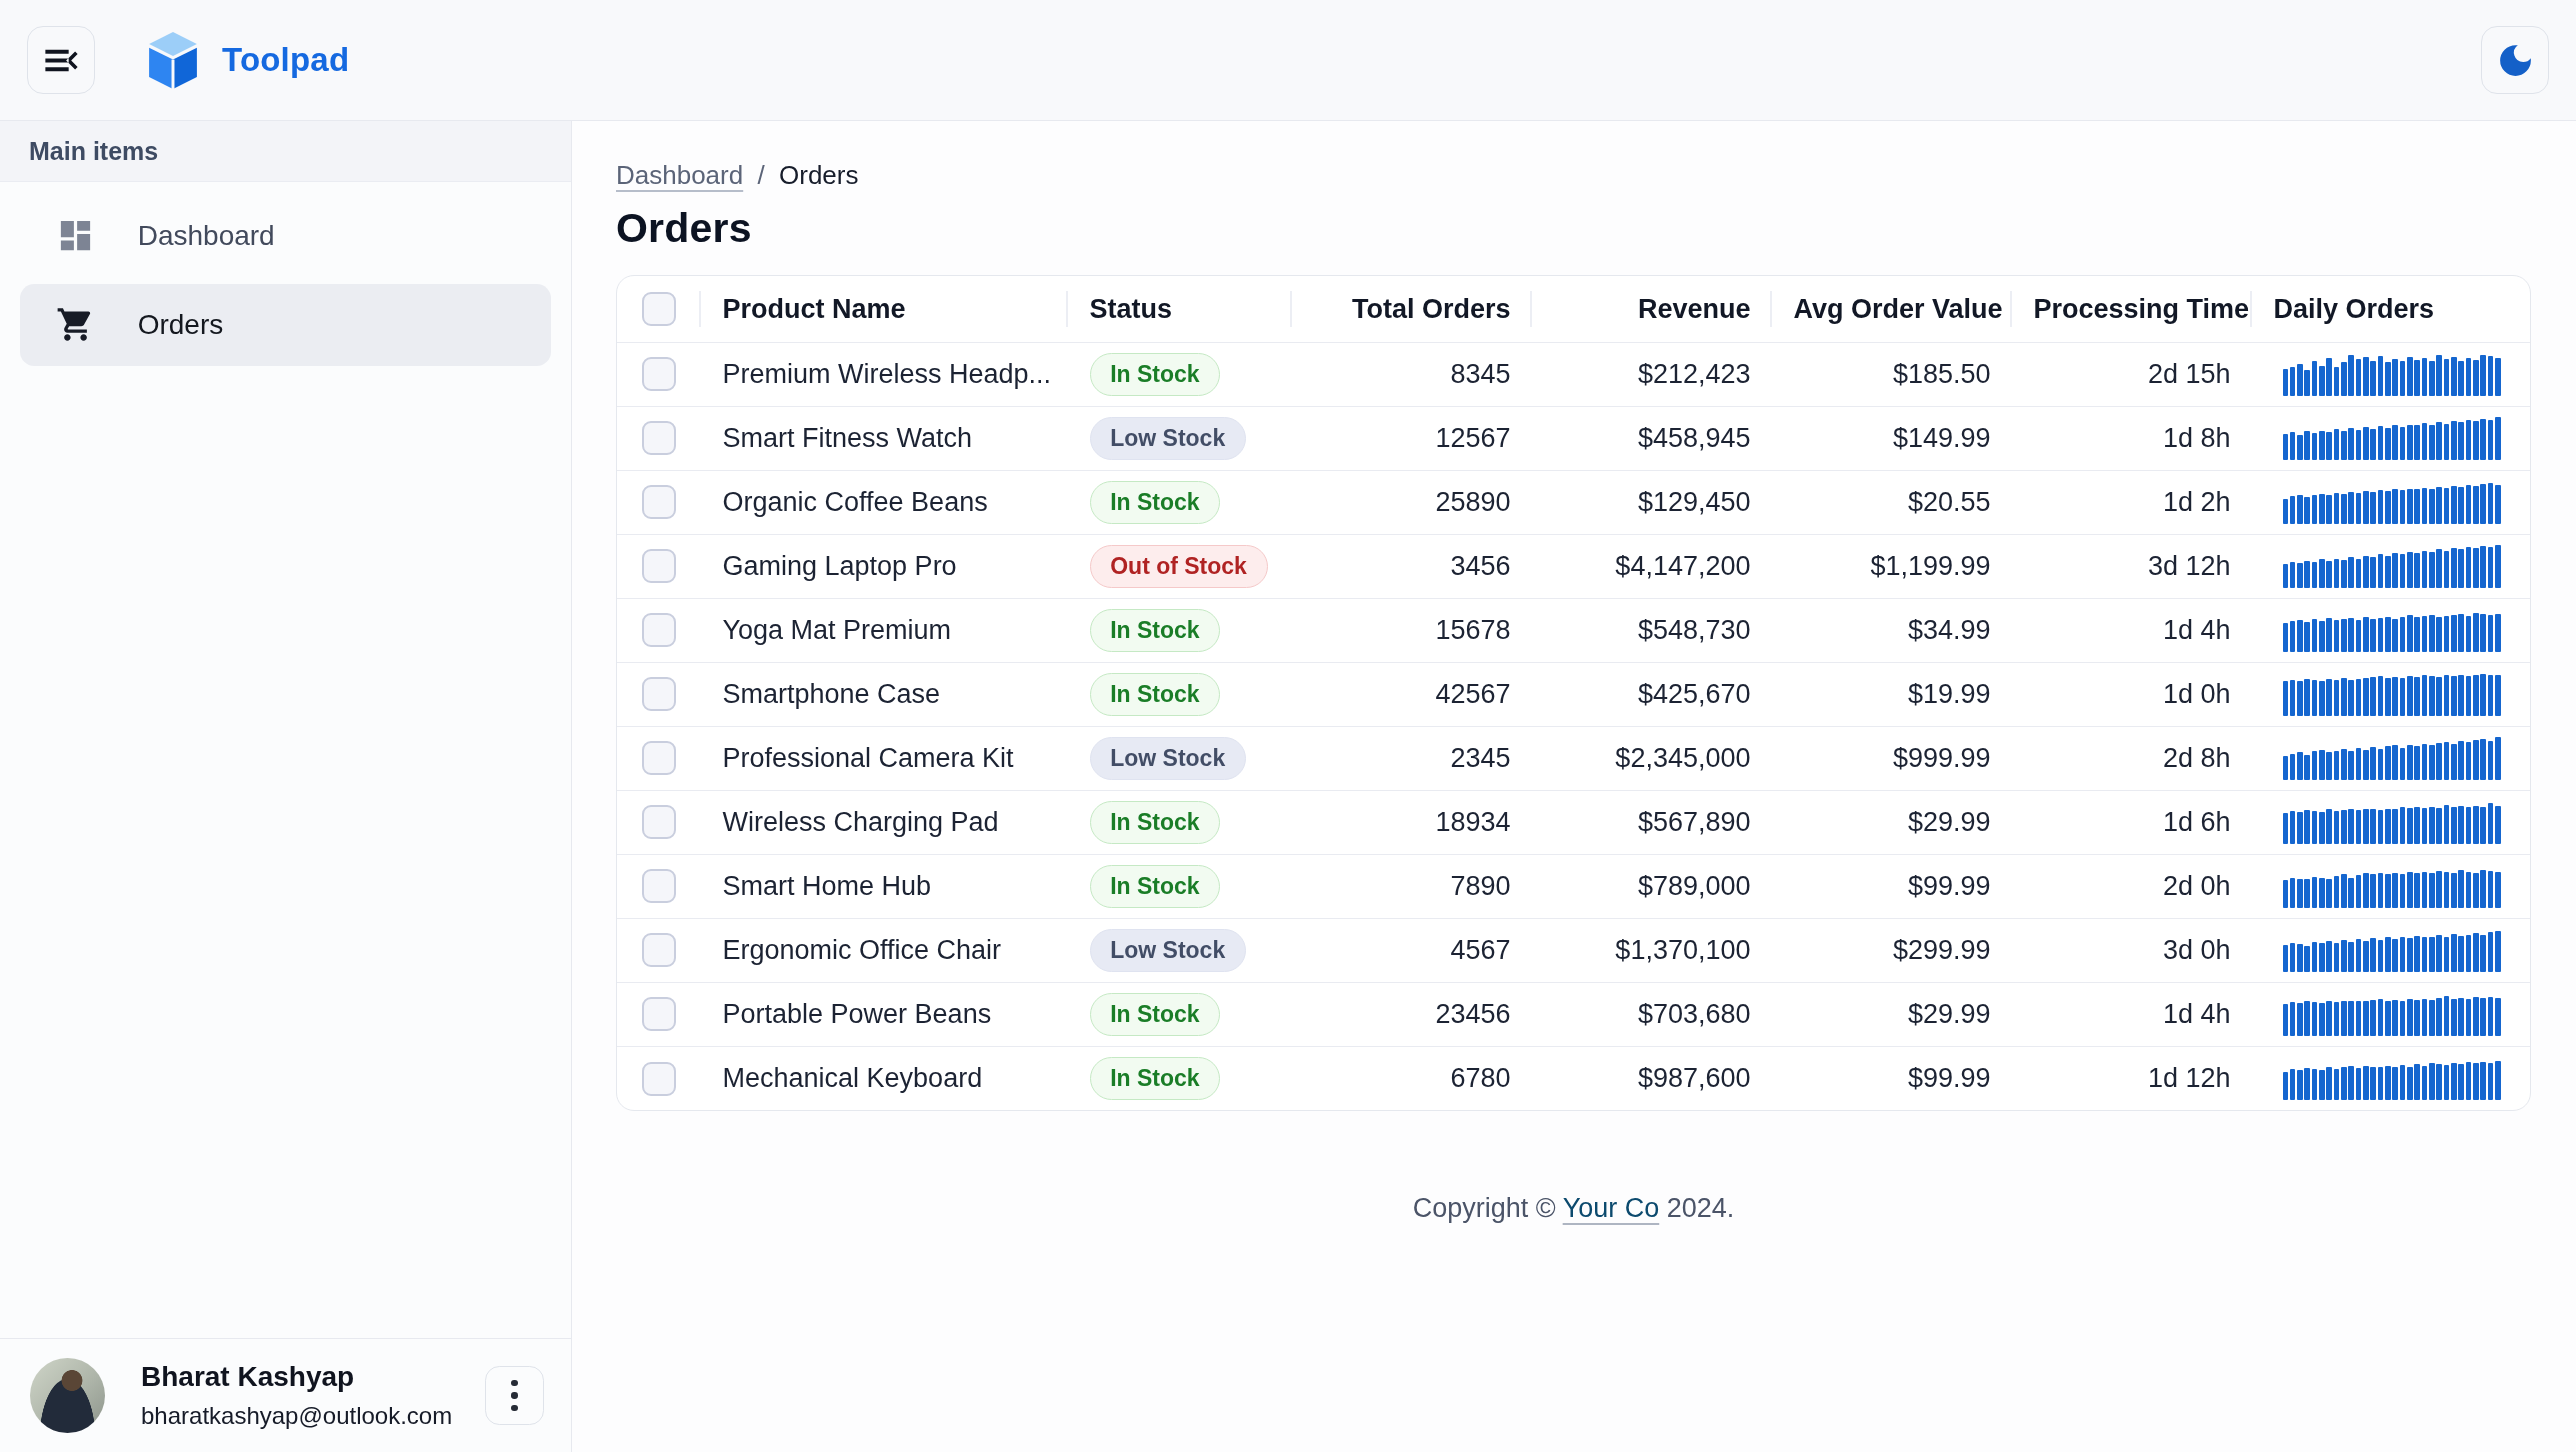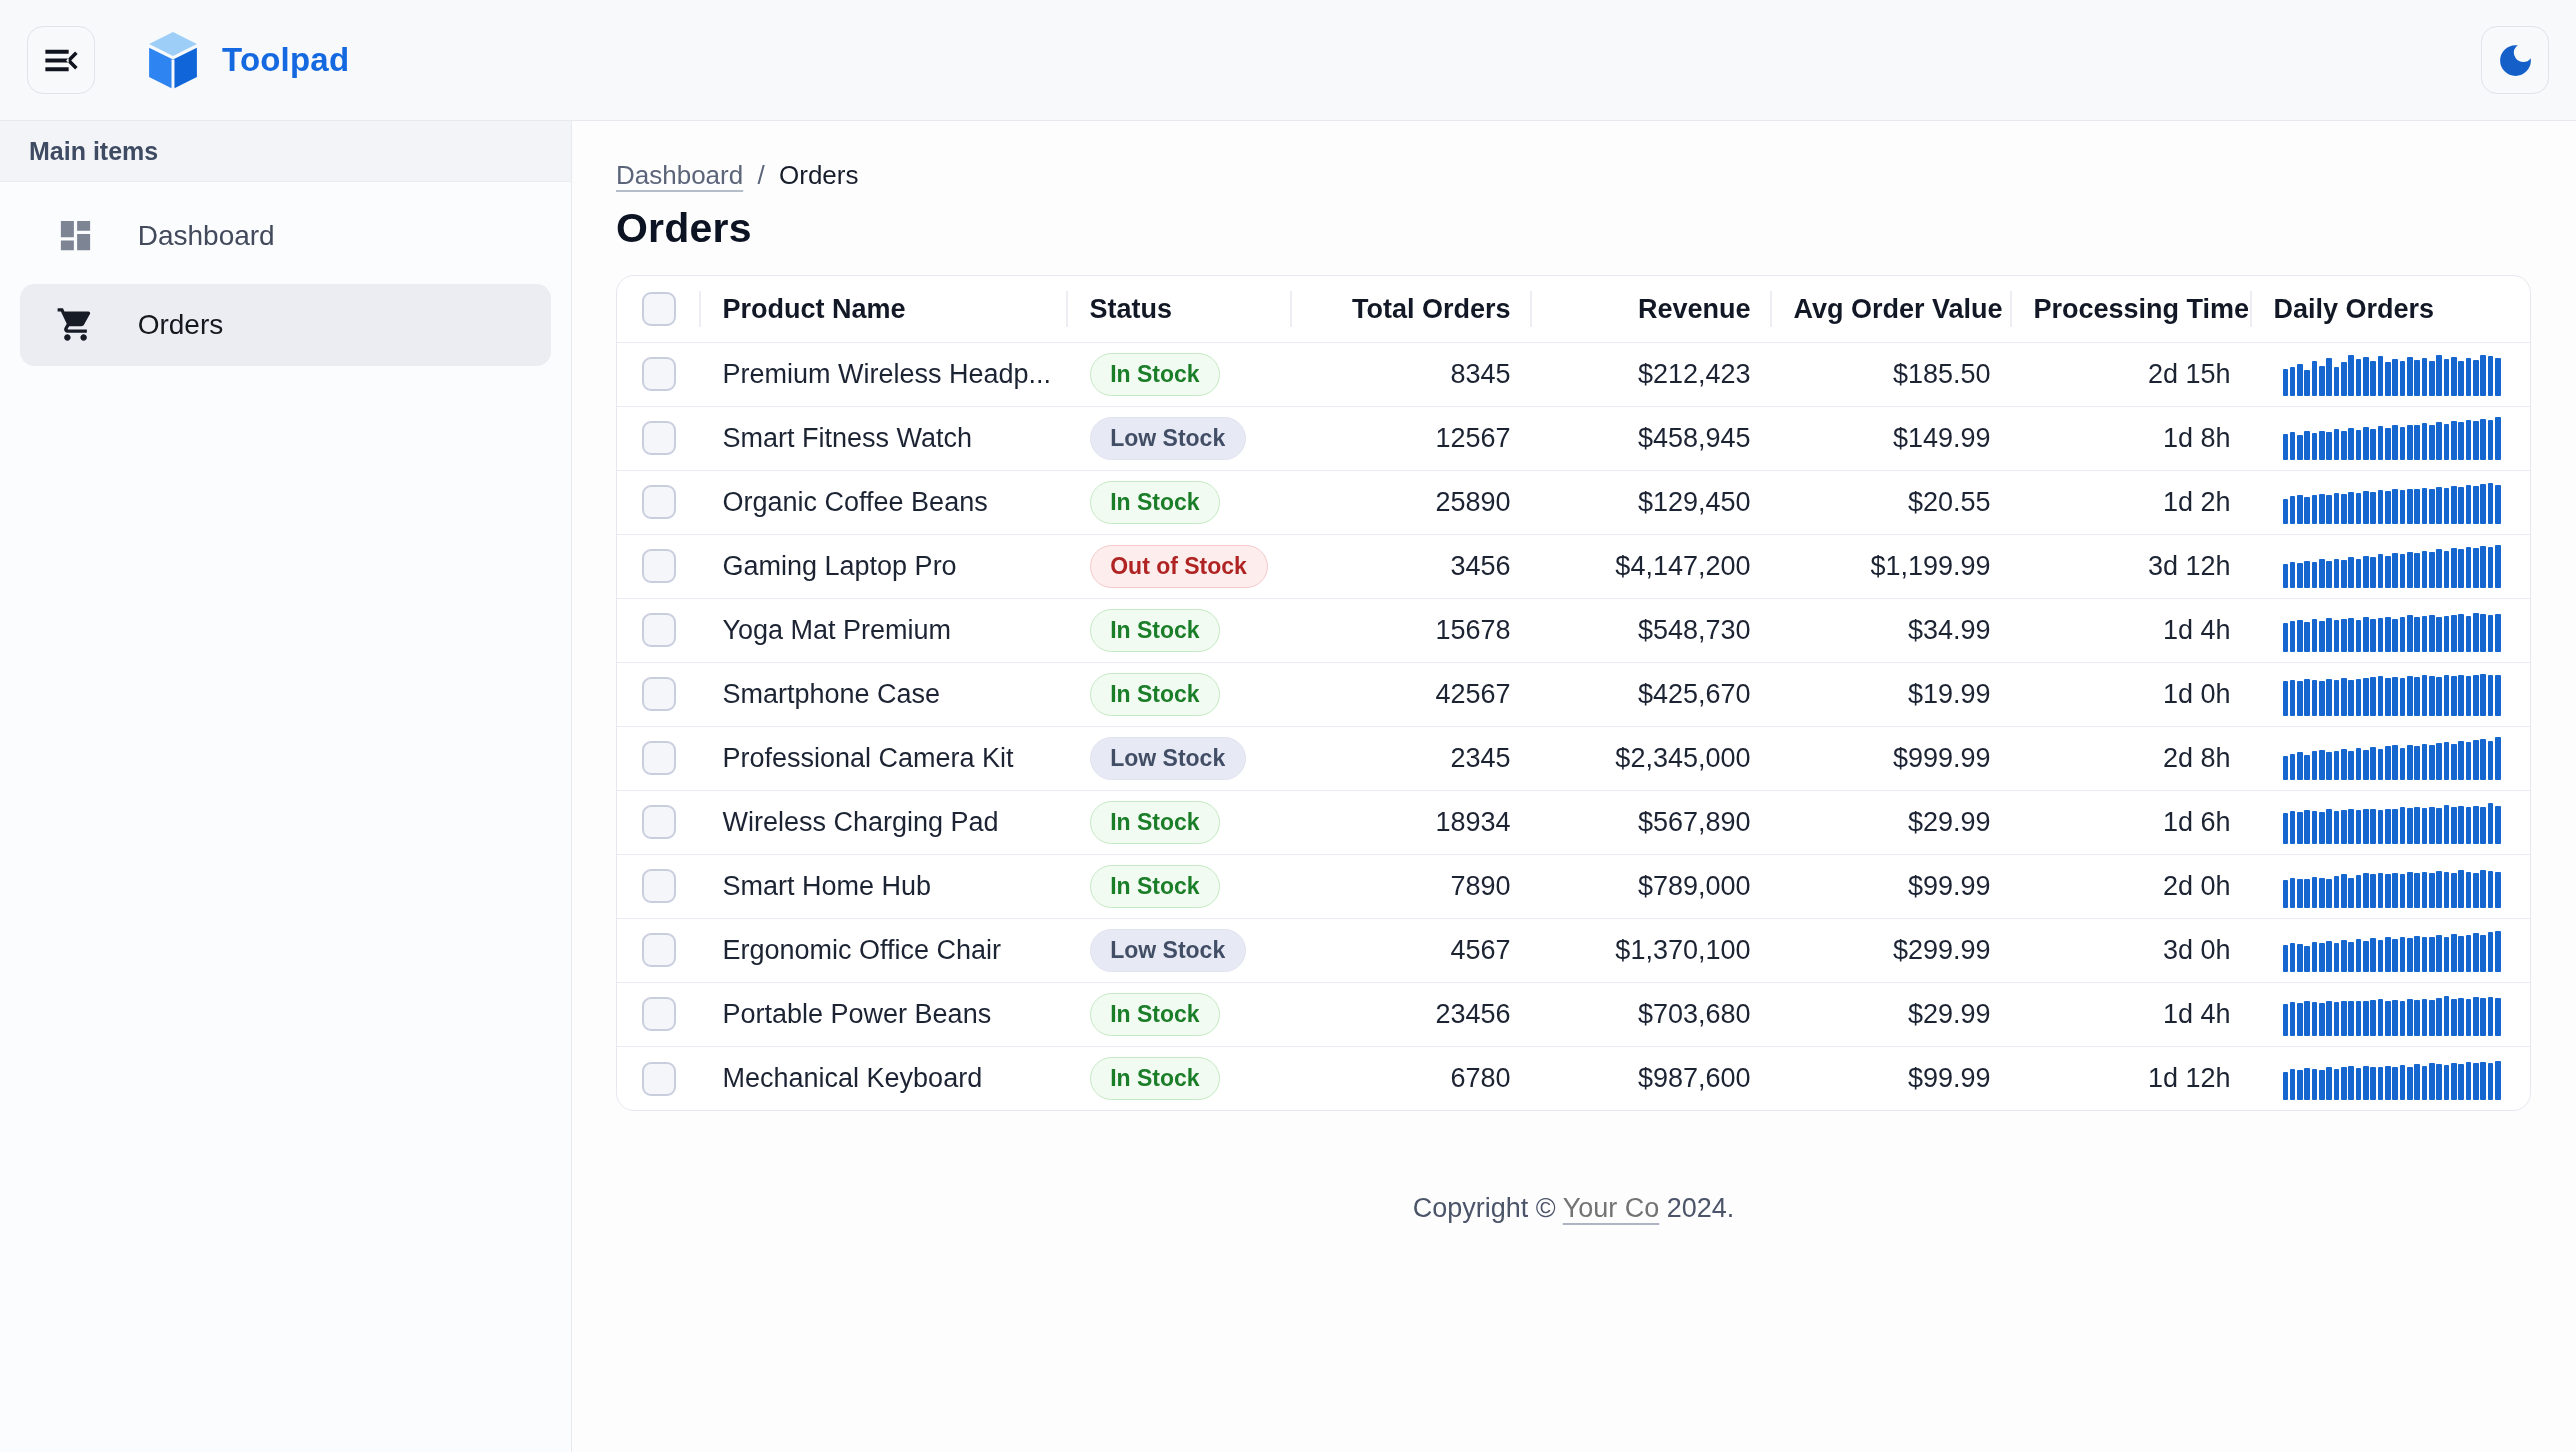--- a/index.html
+++ b/index.html
@@ -84,21 +84,21 @@
   .rpp-label { font-size:25px; color:#222a3a; }
   .rpp-select { display:flex; align-items:center; gap:10.7px; margin-left:30px; cursor:pointer; }
   .rpp-value { font-size:27px; color:#15192a; }
   .range { font-size:26px; color:#15192a; margin-left:81px; }
   .pager-btn { width:61px; height:57px; border:1.8px solid #e3e6ec; border-radius:14.3px;
     background:transparent; display:flex; align-items:center; justify-content:center; margin-left:23px; cursor:default; }
   .pager-btn:first-of-type { margin-left:50px; }
 
   
   .footer { width:1915px; margin-top:82px; text-align:center; font-size:27px; color:#4b5468; }
-  .footer a { color:#737373; text-decoration:underline; text-decoration-color:#aeb5c2; text-underline-offset:6.3px; cursor:pointer; }
+  .footer a { color:#0c4a6e; text-decoration:underline; text-decoration-color:#aeb5c2; text-underline-offset:6.3px; cursor:pointer; }
 </style>
 </head>
 <body>
 
 <header class="topbar">
   <button class="icon-btn">
     <svg width="43" height="43" viewBox="0 0 24 24" fill="#10141f">
       <path d="M3 6h13v2.2H3zM3 10.9h13v2.2H3zM3 15.8h13v2.2H3zM21 15.59 17.42 12 21 8.41 19.59 7l-5 5 5 5z"></path>
     </svg>
   </button>
@@ -136,20 +136,32 @@
     <div class="nav-item selected">
       <span class="nav-ic">
         <svg width="39" height="39" viewBox="0 0 24 24" fill="#171b26">
           <path d="M7 18c-1.1 0-1.99.9-1.99 2S5.9 22 7 22s2-.9 2-2-.9-2-2-2zM1 2v2h2l3.6 7.59-1.35 2.45c-.16.28-.25.61-.25.96 0 1.1.9 2 2 2h12v-2H7.42c-.14 0-.25-.11-.25-.25l.03-.12.9-1.63h7.45c.75 0 1.41-.41 1.75-1.03l3.58-6.49c.08-.14.12-.31.12-.47 0-.55-.45-1-1-1H5.21l-.94-2H1zm16 16c-1.1 0-1.99.9-1.99 2s.89 2 1.99 2 2-.9 2-2-.9-2-2-2z"></path>
         </svg>
       </span>
       <span class="lbl">Orders</span>
     </div>
   </div>
 
+  <div class="user-section">
+    <div class="avatar"></div>
+    <div class="user-meta">
+      <div class="user-name">Bharat Kashyap</div>
+      <div class="user-email">bharatkashyap@outlook.com</div>
+    </div>
+    <button class="kebab-btn">
+      <i></i>
+        <i></i>
+        <i></i>
+    </button>
+  </div>
 </nav>
 
 <main class="content">
   <div class="breadcrumb">
     <a>Dashboard</a>
     <span class="sep">/</span>
     <span class="current">Orders</span>
   </div>
   <h1 class="page-title">Orders</h1>
 

